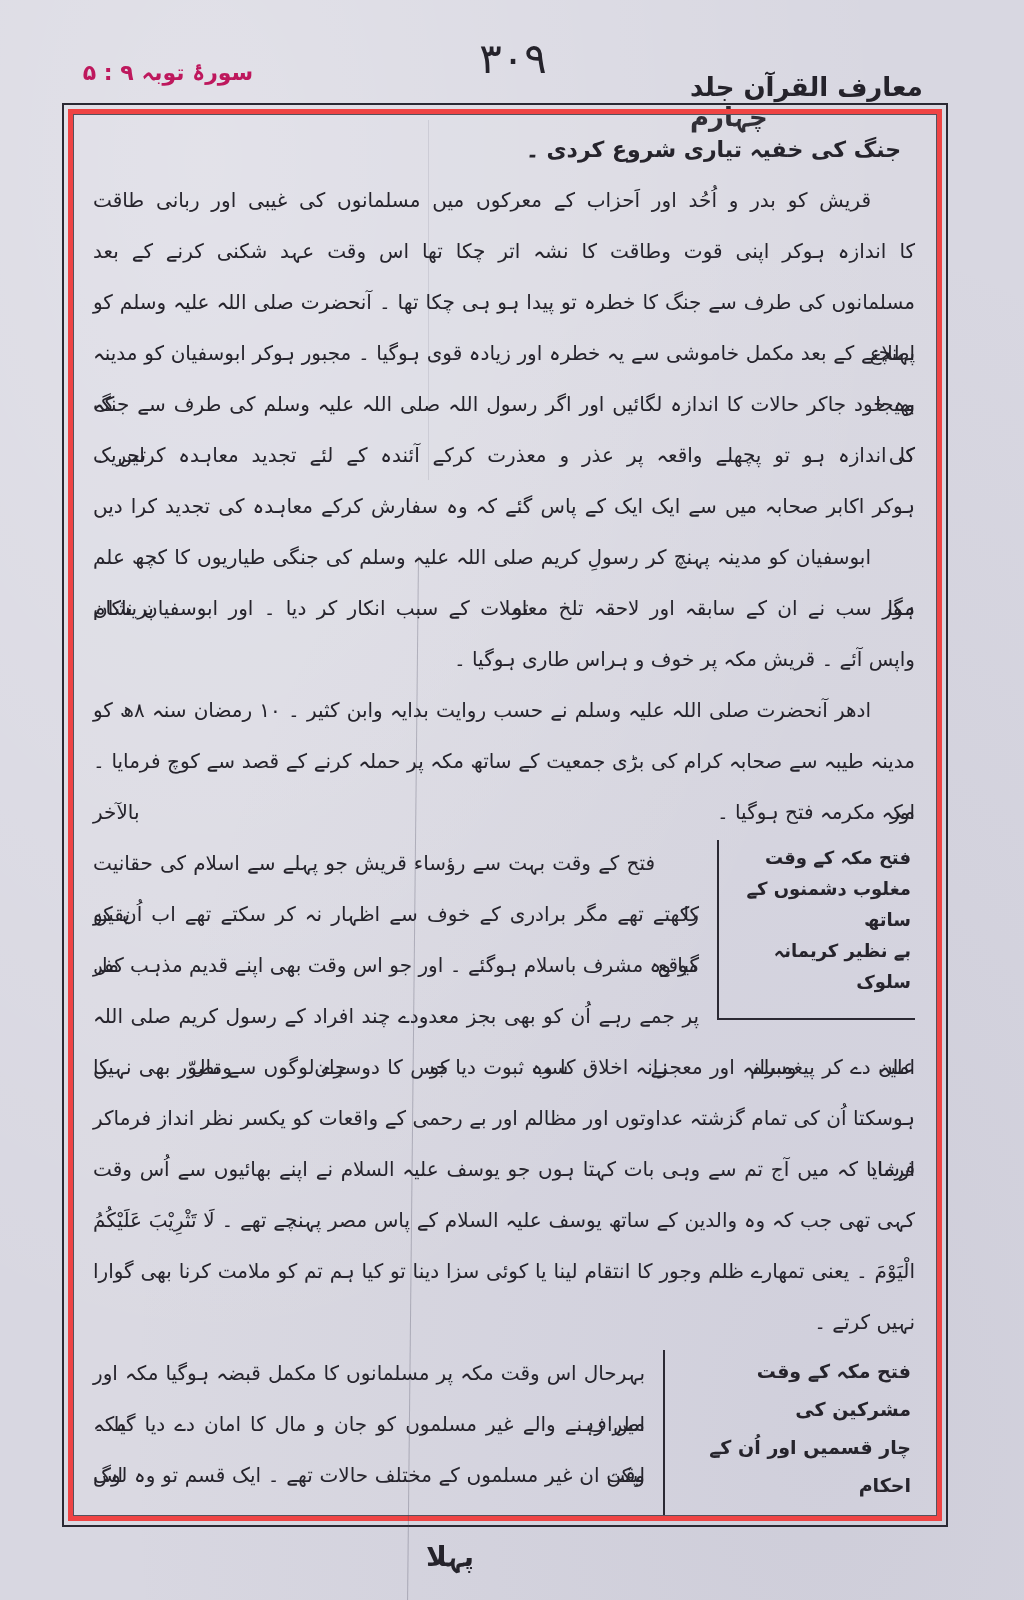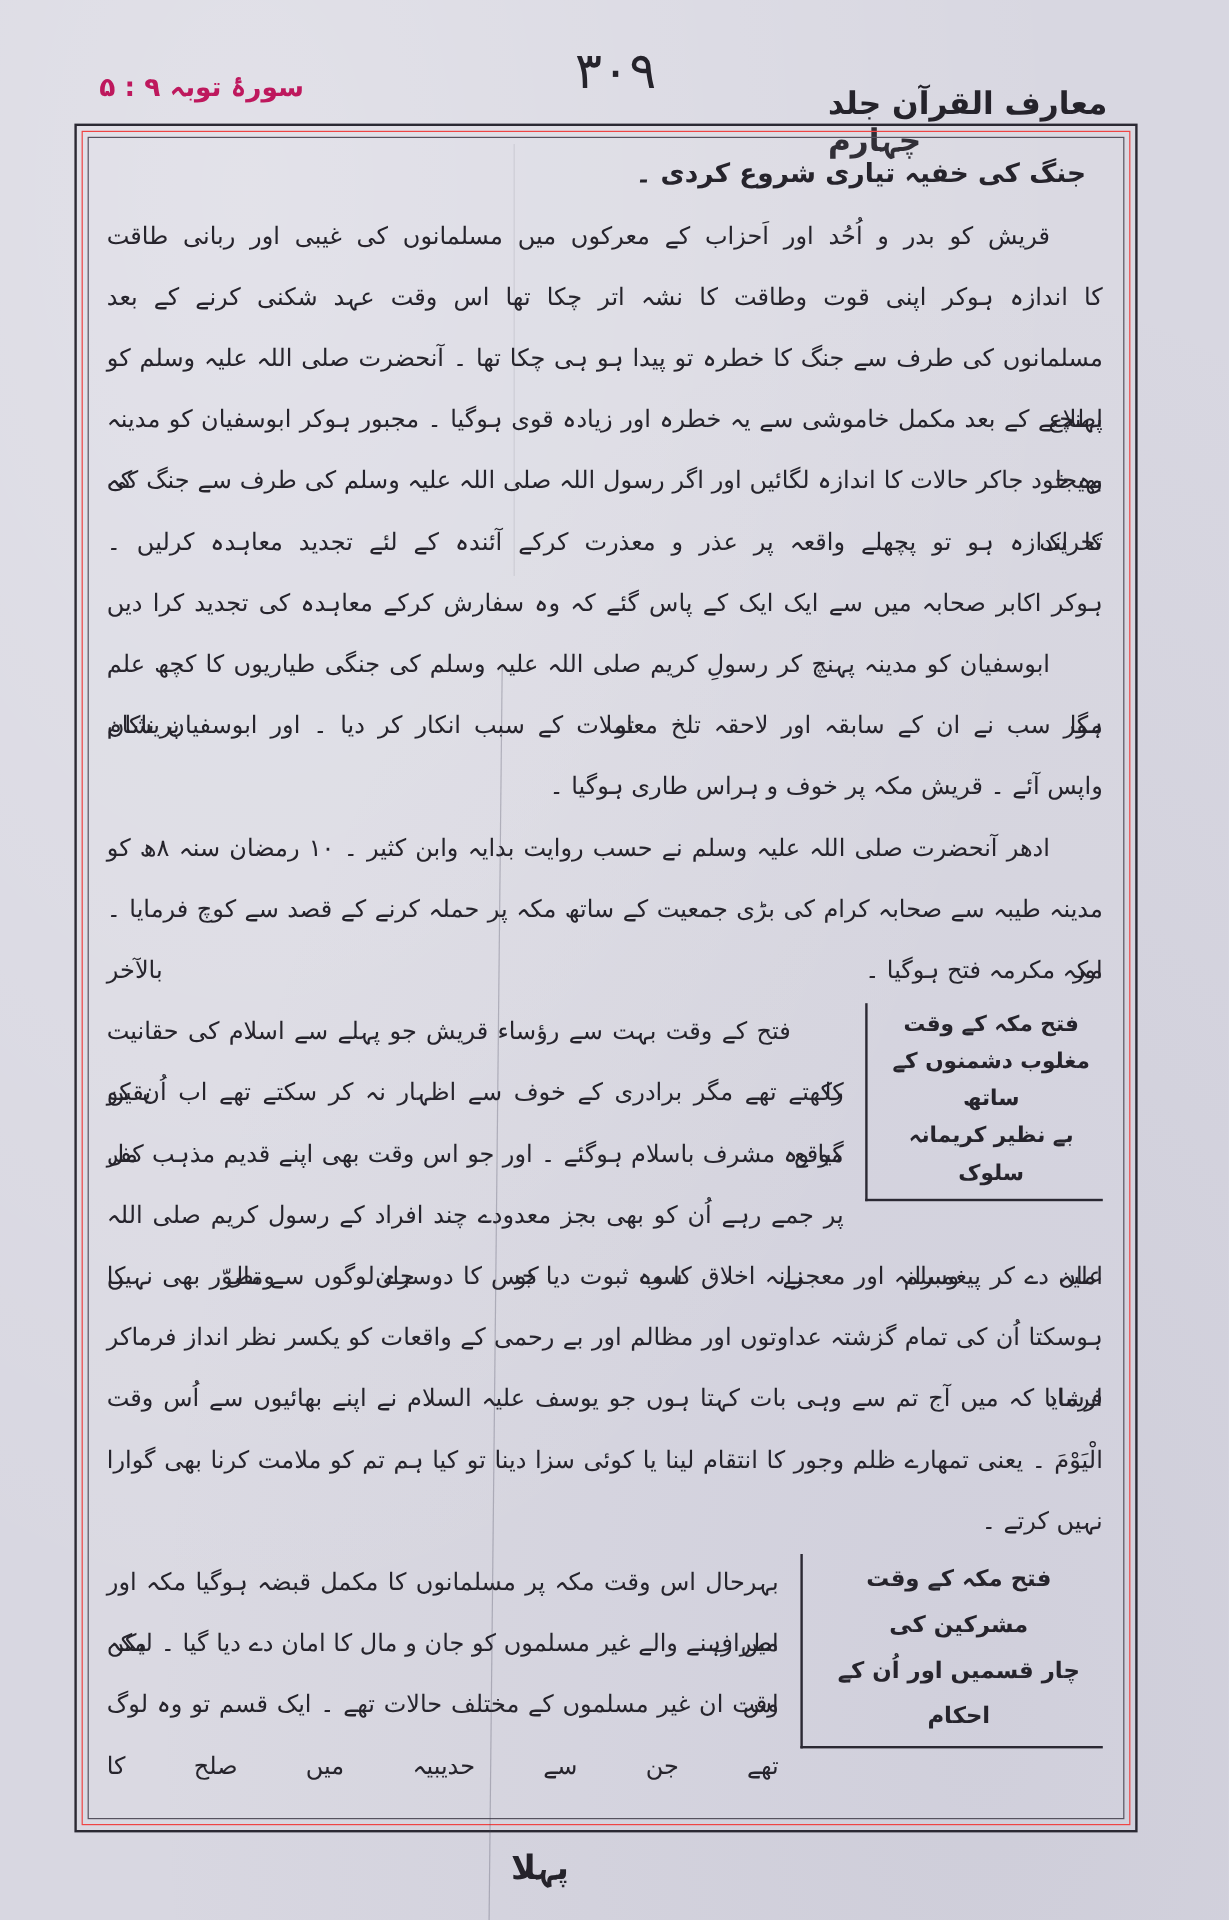--- a/index.html
+++ b/index.html
@@ -27,21 +27,21 @@
     font-size:22px;font-weight:bold;text-align:center;color:#be185d;
   }
   
   .frame-outer{
     position:absolute;top:103px;left:62px;width:886px;height:1424px;
     border:2px solid #2b2933;box-sizing:border-box;padding:4px;
     background:rgba(255,255,255,0.06);
   }
   .frame-inner{
     width:100%;height:100%;box-sizing:border-box;
-    border:1px solid #ef4444;outline:1px solid #55525e;outline-offset:-6px;
+    border:5px solid #ef4444;outline:1px solid #55525e;outline-offset:-6px;
     overflow:hidden;
   }
   .text-column{
     box-sizing:border-box;height:100%;
     padding:10px 22px 6px 20px;
     direction:rtl;
   }
   
   .ln{
     font-size:20px;line-height:51px;height:51px;white-space:normal;
@@ -49,22 +49,22 @@
   }
   .ln.j{text-align:justify;text-align-last:justify;}
   .ln.r{text-align-last:right;}
   .ln.h{font-weight:bold;font-size:22px;text-align:right;text-align-last:right;text-indent:14px;}
   .ln.in{text-indent:44px;}
   
   .side-box{
     float:right;clear:right;
     border-left:2px solid #2b2933;border-bottom:2px solid #2b2933;
     margin:2px 0 6px 18px;
-    padding:2px 4px 6px 14px;
-    text-align:center;font-weight:bold;color:#26242c;
+    padding:2px 4px 21px 14px;
+    text-align:right;font-weight:bold;color:#26242c;
   }
   .side-box.narrow{width:178px;}
   .side-box.narrow .sb-ln{font-size:18px;line-height:31px;}
   .side-box.wide{width:232px;}
   .side-box.wide .sb-ln{font-size:19px;line-height:38px;}
   
   .catchword{
     position:absolute;top:1540px;left:0;width:900px;
     text-align:center;font-size:28px;font-weight:bold;
   }
@@ -108,20 +108,21 @@
           <div class="sb-ln">مغلوب دشمنوں کے ساتھ</div>
           <div class="sb-ln">بے نظیر کریمانہ سلوک</div>
         </div>
         <div class="ln j in">فتح کے وقت بہت سے رؤساء قریش جو پہلے سے اسلام کی حقانیت کا یقین</div>
         <div class="ln j">رکھتے تھے مگر برادری کے خوف سے اظہار نہ کر سکتے تھے اب اُن کو موقع مل</div>
         <div class="ln j">گیا وہ مشرف باسلام ہوگئے ۔ اور جو اس وقت بھی اپنے قدیم مذہب کفر</div>
         <div class="ln j">پر جمے رہے اُن کو بھی بجز معدودے چند افراد کے رسول کریم صلی اللہ علیہ وسلم نے سب کو جان ومال کا</div>
         <div class="ln j">امان دے کر پیغمبرانہ اور معجزانہ اخلاق کا وہ ثبوت دیا جس کا دوسرے لوگوں سے تصوّر بھی نہیں</div>
         <div class="ln j">ہوسکتا اُن کی تمام گزشتہ عداوتوں اور مظالم اور بے رحمی کے واقعات کو یکسر نظر انداز فرماکر ارشاد</div>
         <div class="ln j">فرمایا کہ میں آج تم سے وہی بات کہتا ہوں جو یوسف علیہ السلام نے اپنے بھائیوں سے اُس وقت</div>
+        <div class="ln j">کہی تھی جب کہ وہ والدین کے ساتھ یوسف علیہ السلام کے پاس مصر پہنچے تھے ۔ لَا تَثْرِيْبَ عَلَيْكُمُ</div>
         <div class="ln j">الْيَوْمَ ۔ یعنی تمھارے ظلم وجور کا انتقام لینا یا کوئی سزا دینا تو کیا ہم تم کو ملامت کرنا بھی گوارا</div>
         <div class="ln r">نہیں کرتے ۔</div>
         <div class="side-box wide">
           <div class="sb-ln">فتح مکہ کے وقت مشرکین کی</div>
           <div class="sb-ln">چار قسمیں اور اُن کے احکام</div>
         </div>
         <div class="ln j">بہرحال اس وقت مکہ پر مسلمانوں کا مکمل قبضہ ہوگیا مکہ اور اطراف مکہ</div>
         <div class="ln j">میں رہنے والے غیر مسلموں کو جان و مال کا امان دے دیا گیا ۔ لیکن اس</div>
         <div class="ln j">وقت ان غیر مسلموں کے مختلف حالات تھے ۔ ایک قسم تو وہ لوگ تھے جن سے حدیبیہ میں صلح کا</div>
       </div>

